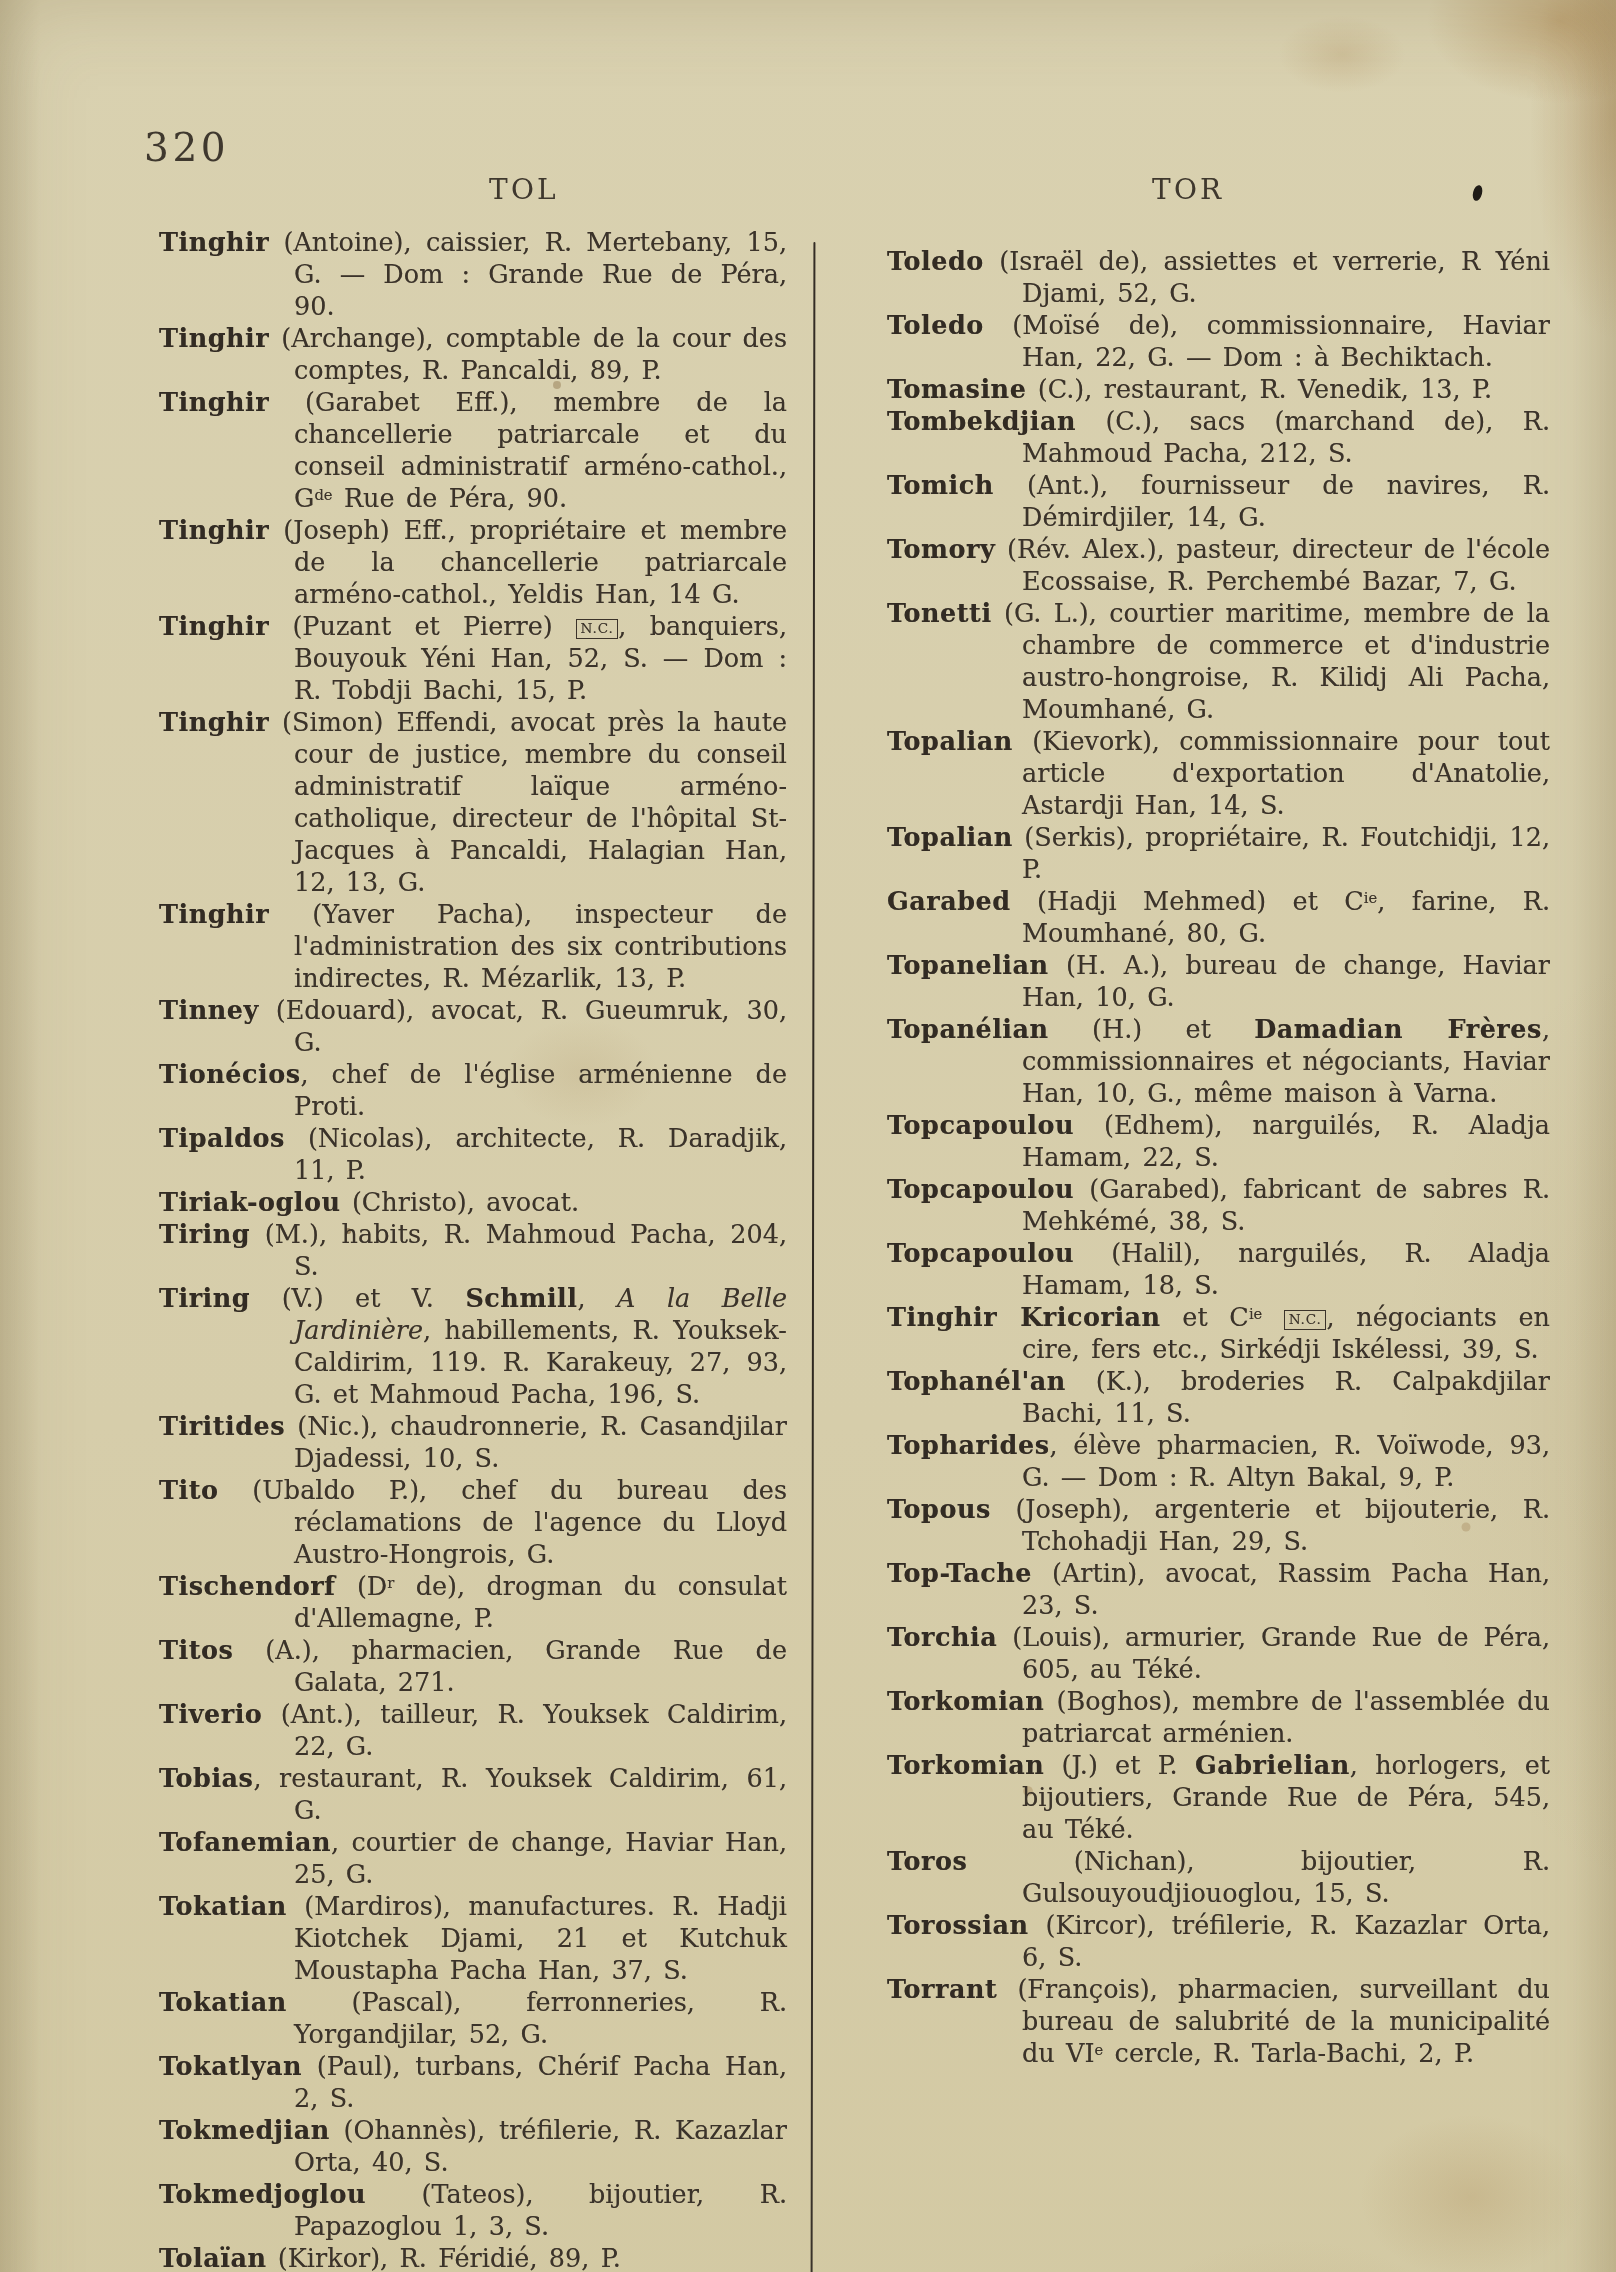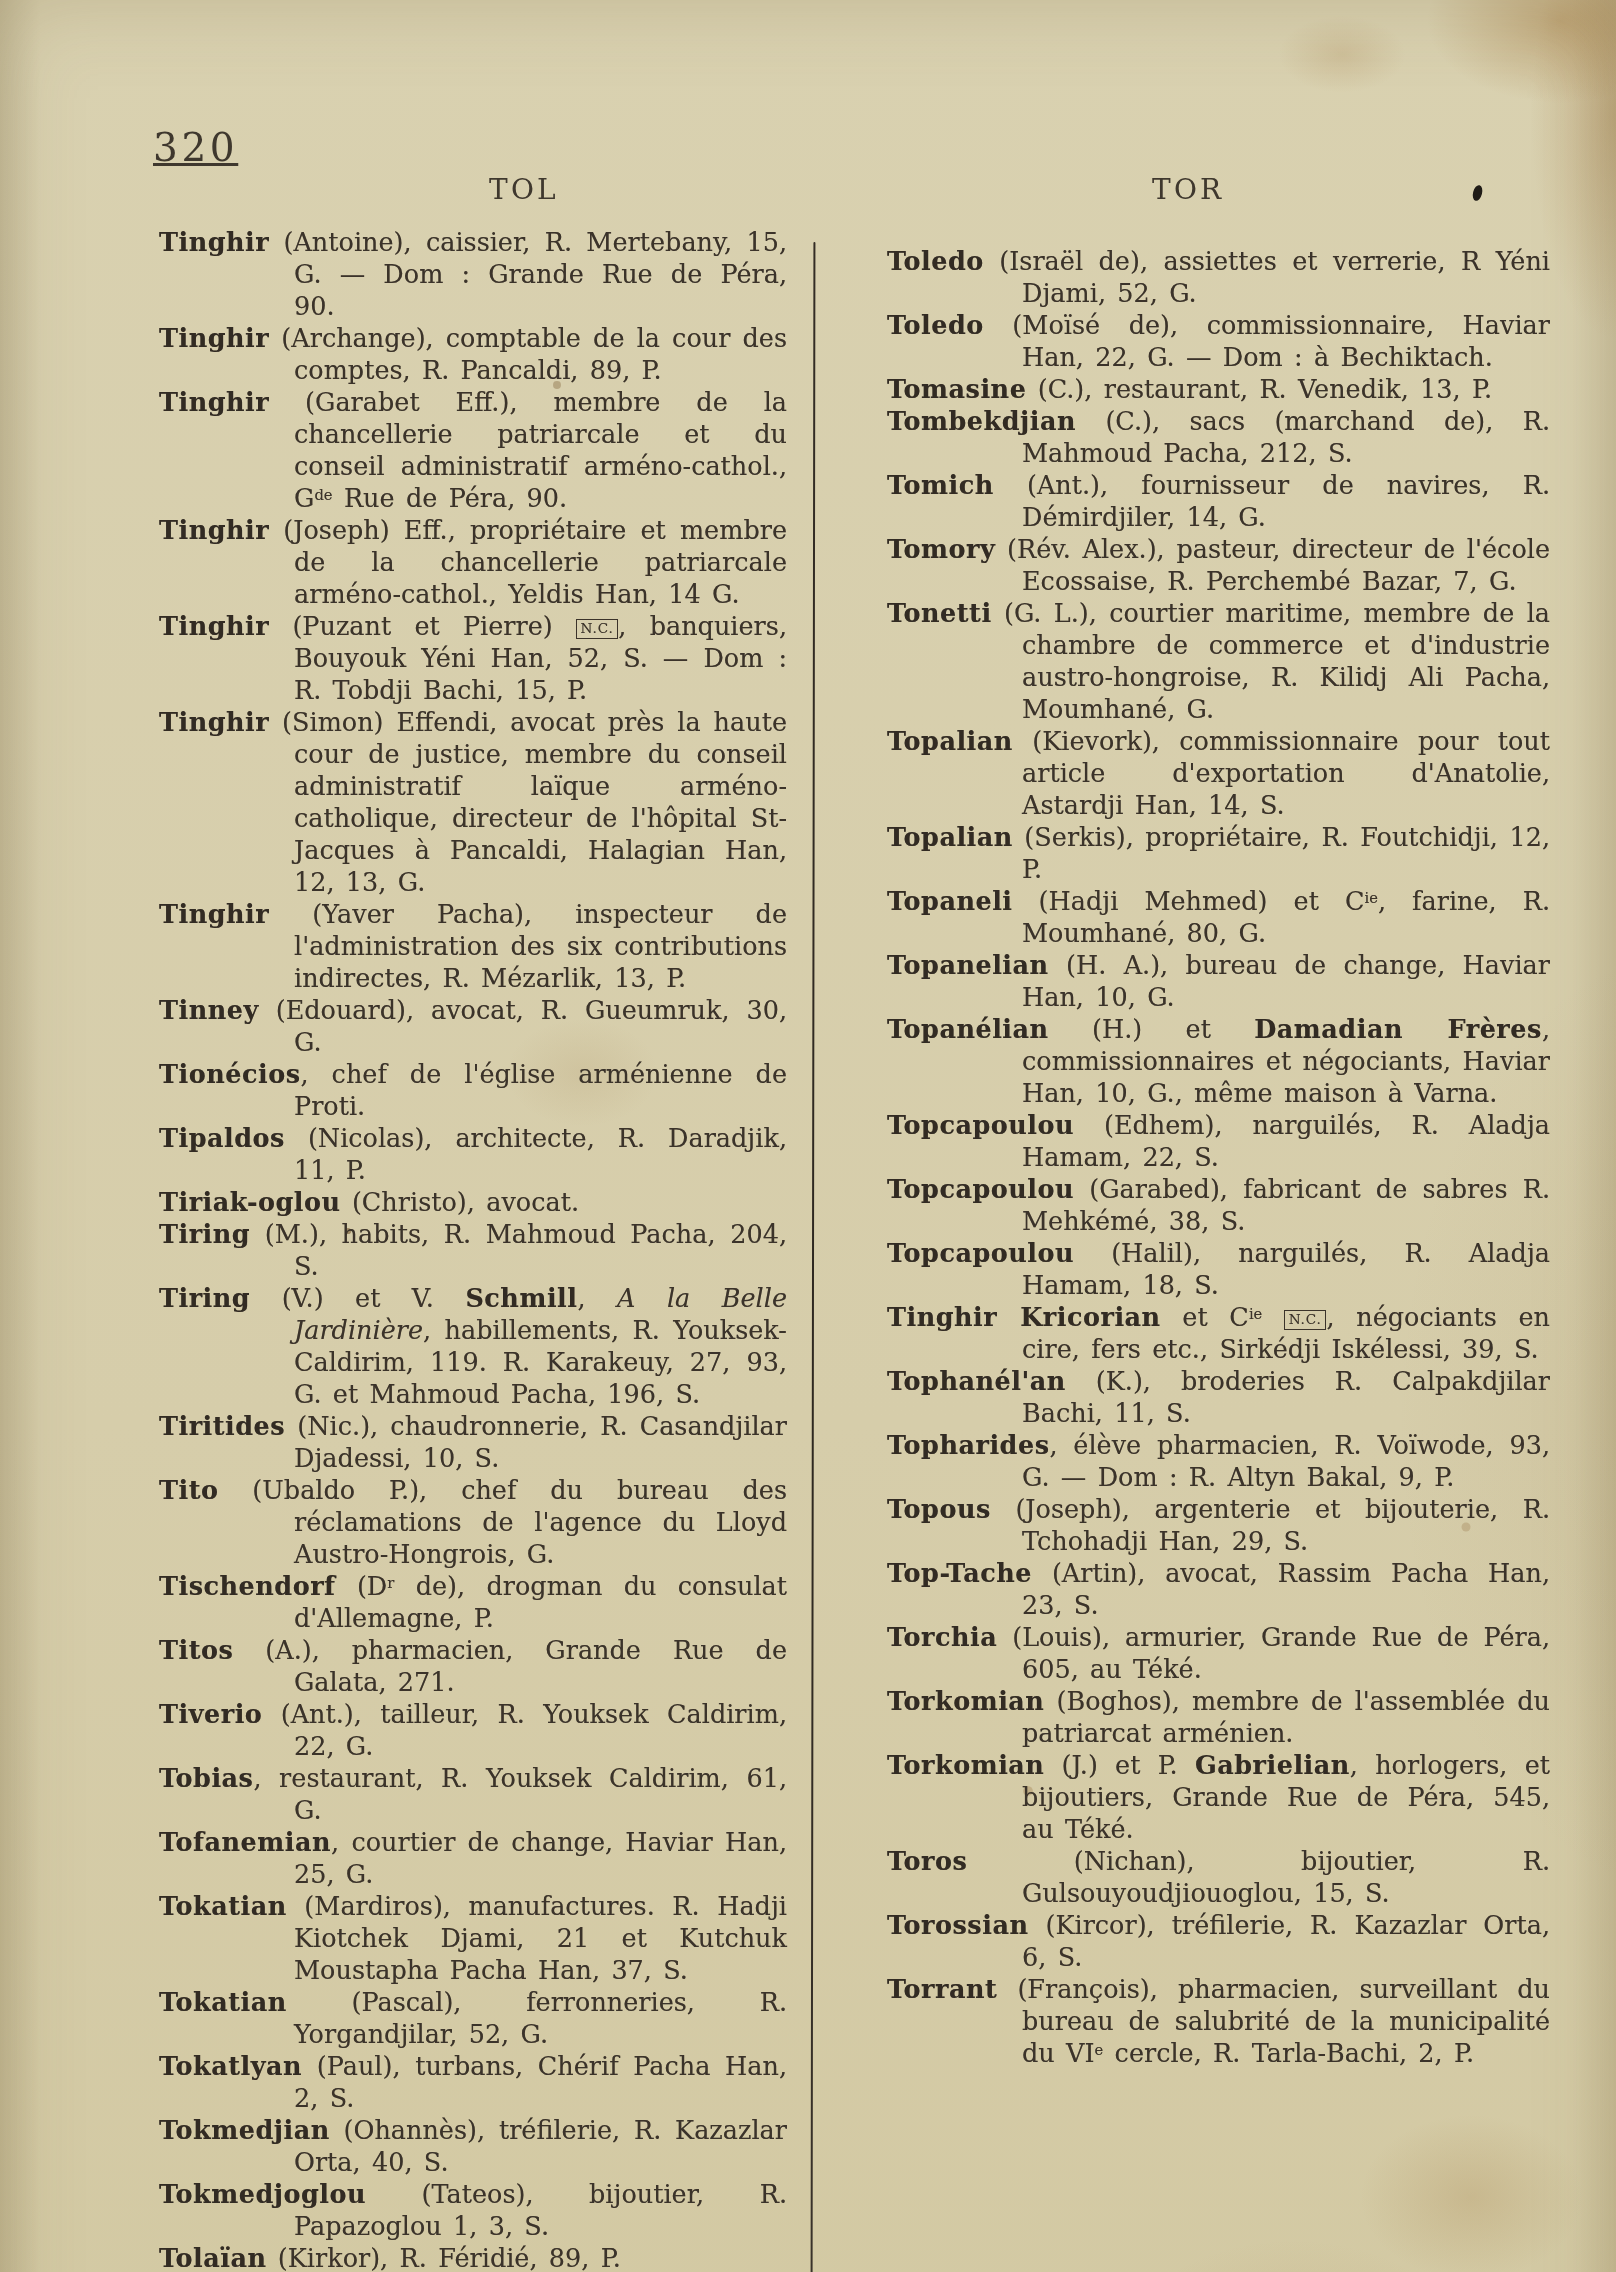--- a/index.html
+++ b/index.html
@@ -20,22 +20,22 @@
       radial-gradient(ellipse 295px 236px at 80% 93%, rgba(155,115,55,0.17), rgba(155,115,55,0) 70%),
       radial-gradient(ellipse 159px 118px at 91% 85%, rgba(150,105,45,0.18), rgba(150,105,45,0) 70%),
       radial-gradient(ellipse 195px 136px at 46% 99%, rgba(150,110,50,0.14), rgba(150,110,50,0) 70%),
       radial-gradient(ellipse 109px 77px at 36% 41.5%, rgba(140,100,45,0.10), rgba(140,100,45,0) 70%),
       radial-gradient(ellipse 409px 682px at 104% 55%, rgba(140,110,60,0.10), rgba(140,110,60,0) 70%),
       linear-gradient(90deg, rgba(110,95,60,0.16), rgba(110,95,60,0) 2.5%, rgba(110,95,60,0) 97.2%, rgba(120,100,60,0.12)),
       linear-gradient(180deg,#d9d1b0 0%,#d6cdaa 55%,#d2c8a1 100%);
     box-shadow:inset 0 0 82px rgba(120,100,55,0.25);
   }
   .pageno{
-    position:absolute;left:153px;top:125px;
-    font-size:39px;letter-spacing:3.6px;color:#3f382e;text-decoration:underline;
+    position:absolute;left:144px;top:125px;
+    font-size:39px;letter-spacing:3.6px;color:#3f382e;
   }
   .colhead{
     position:absolute;top:137px;font-size:28px;letter-spacing:3.2px;color:#3f382e;margin-top:36px;
   }
   .colhead.hleft{left:489px;}
   .colhead.hright{left:1152px;}
   .divider{
     position:absolute;left:812px;top:242px;width:2.3px;height:2052px;
     background:linear-gradient(180deg,#342d25 0%,#2e2820 60%,#3a332b 100%);
     border-radius:1.8px;transform:rotate(0.08deg);
@@ -115,21 +115,21 @@
   <div class="col cright">
       <p class="entry"><span class="lead">Toledo</span> (Israël de), assiettes et verrerie, R Yéni Djami, 52, G.</p>
       <p class="entry"><span class="lead">Toledo</span> (Moïsé de), commissionnaire, Haviar Han, 22, G. — Dom : à Bechiktach.</p>
       <p class="entry"><span class="lead">Tomasine</span> (C.), restaurant, R. Venedik, 13, P.</p>
       <p class="entry"><span class="lead">Tombekdjian</span> (C.), sacs (marchand de), R. Mahmoud Pacha, 212, S.</p>
       <p class="entry"><span class="lead">Tomich</span> (Ant.), fournisseur de navires, R. Démirdjiler, 14, G.</p>
       <p class="entry"><span class="lead">Tomory</span> (Rév. Alex.), pasteur, directeur de l'école Ecossaise, R. Perchembé Bazar, 7, G.</p>
       <p class="entry"><span class="lead">Tonetti</span> (G. L.), courtier maritime, membre de la chambre de commerce et d'industrie austro-hongroise, R. Kilidj Ali Pacha, Moumhané, G.</p>
       <p class="entry"><span class="lead">Topalian</span> (Kievork), commissionnaire pour tout article d'exportation d'Anatolie, Astardji Han, 14, S.</p>
       <p class="entry"><span class="lead">Topalian</span> (Serkis), propriétaire, R. Foutchidji, 12, P.</p>
-      <p class="entry"><span class="lead">Topaneli</span> (Hadji Mehmed) et C<sup>ie</sup>, farine, R. Moumhané, 80, G.</p>
+      <p class="entry"><span class="lead">Garabed</span> (Hadji Mehmed) et C<sup>ie</sup>, farine, R. Moumhané, 80, G.</p>
       <p class="entry"><span class="lead">Topanelian</span> (H. A.), bureau de change, Haviar Han, 10, G.</p>
       <p class="entry"><span class="lead">Topanélian</span> (H.) et <span class="lead">Damadian Frères</span>, commissionnaires et négociants, Haviar Han, 10, G., même maison à Varna.</p>
       <p class="entry"><span class="lead">Topcapoulou</span> (Edhem), narguilés, R. Aladja Hamam, 22, S.</p>
       <p class="entry"><span class="lead">Topcapoulou</span> (Garabed), fabricant de sabres R. Mehkémé, 38, S.</p>
       <p class="entry"><span class="lead">Topcapoulou</span> (Halil), narguilés, R. Aladja Hamam, 18, S.</p>
       <p class="entry"><span class="lead">Tinghir Kricorian</span> et C<sup>ie</sup> <span class="ncbox">N.C.</span>, négociants en cire, fers etc., Sirkédji Iskélessi, 39, S.</p>
       <p class="entry"><span class="lead">Tophanél'an</span> (K.), broderies R. Calpakdjilar Bachi, 11, S.</p>
       <p class="entry"><span class="lead">Topharides</span>, élève pharmacien, R. Voïwode, 93, G. — Dom : R. Altyn Bakal, 9, P.</p>
       <p class="entry"><span class="lead">Topous</span> (Joseph), argenterie et bijouterie, R. Tchohadji Han, 29, S.</p>
       <p class="entry"><span class="lead">Top-Tache</span> (Artin), avocat, Rassim Pacha Han, 23, S.</p>

